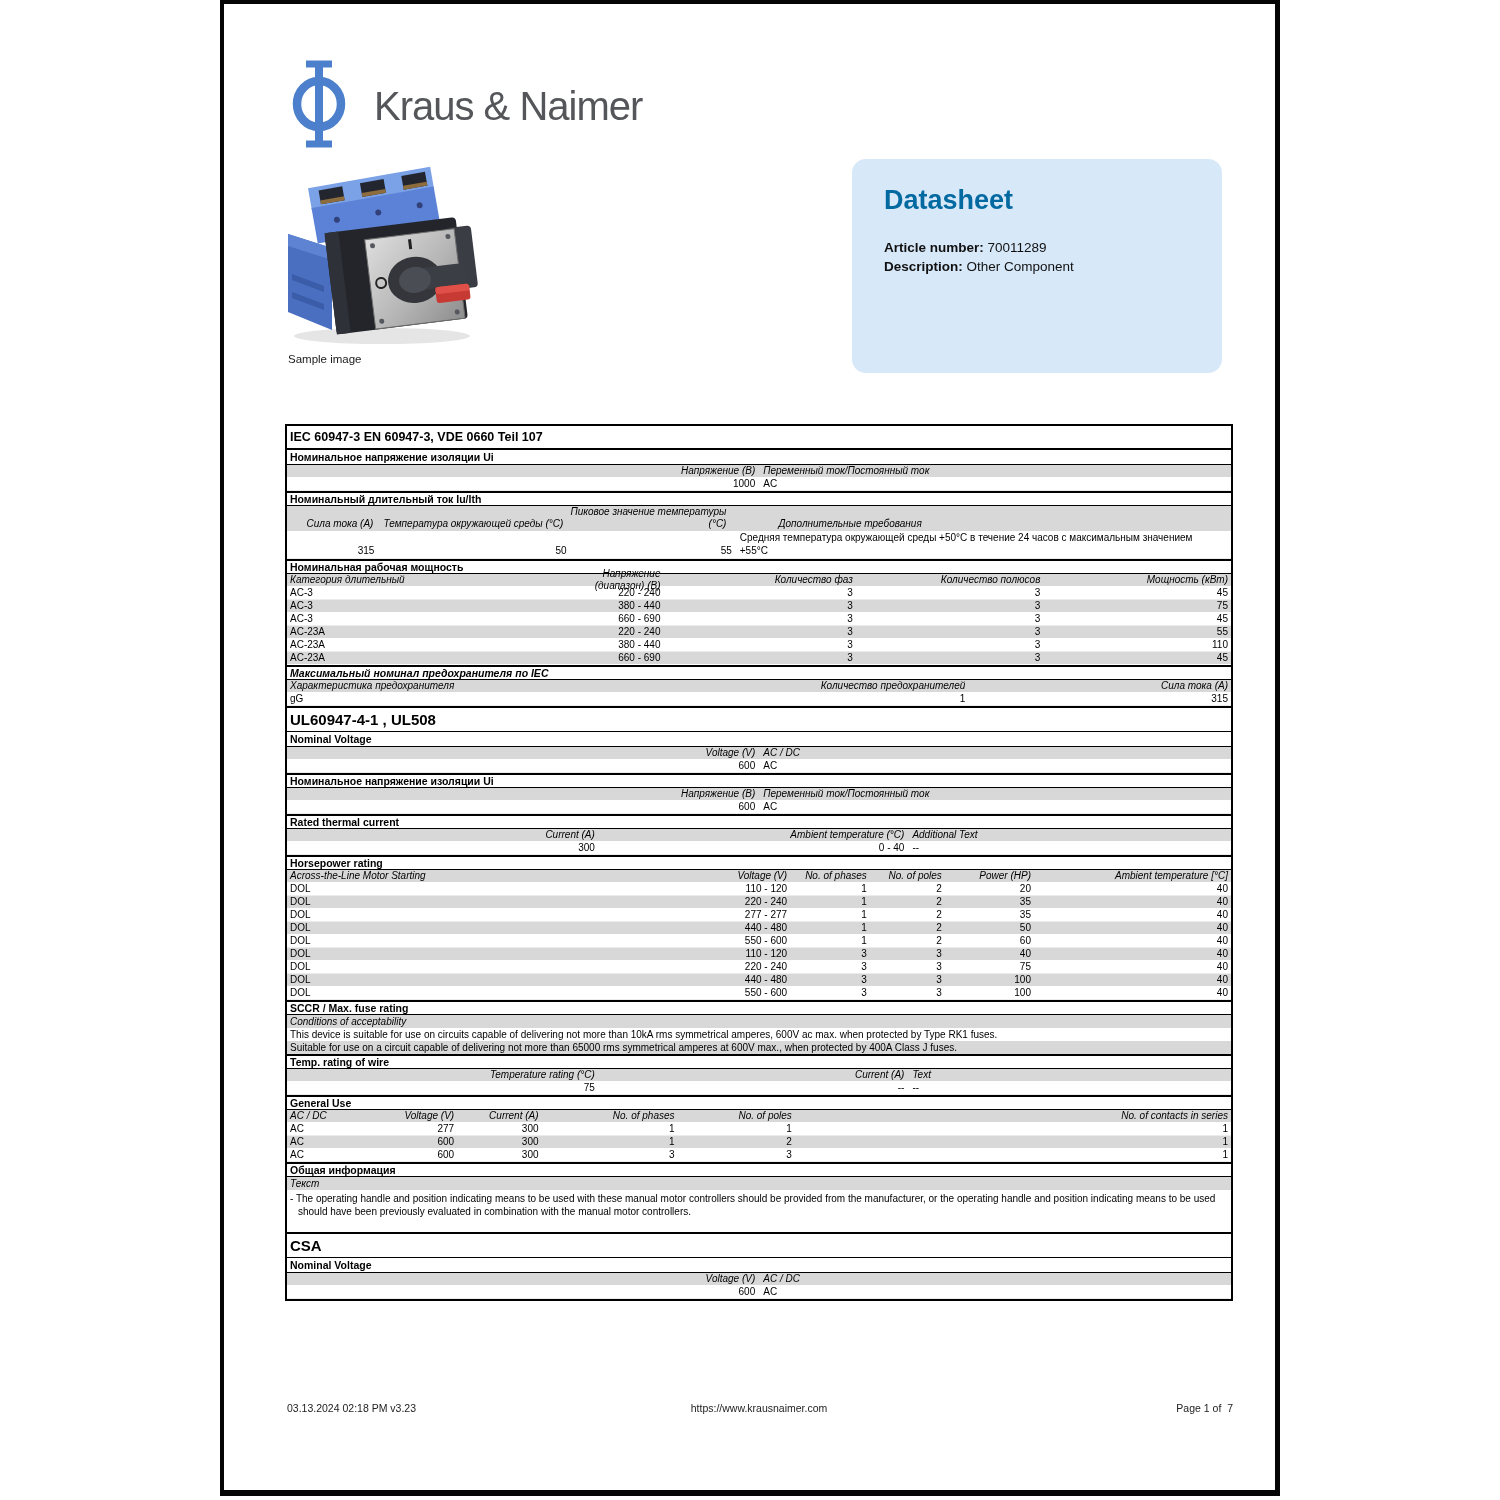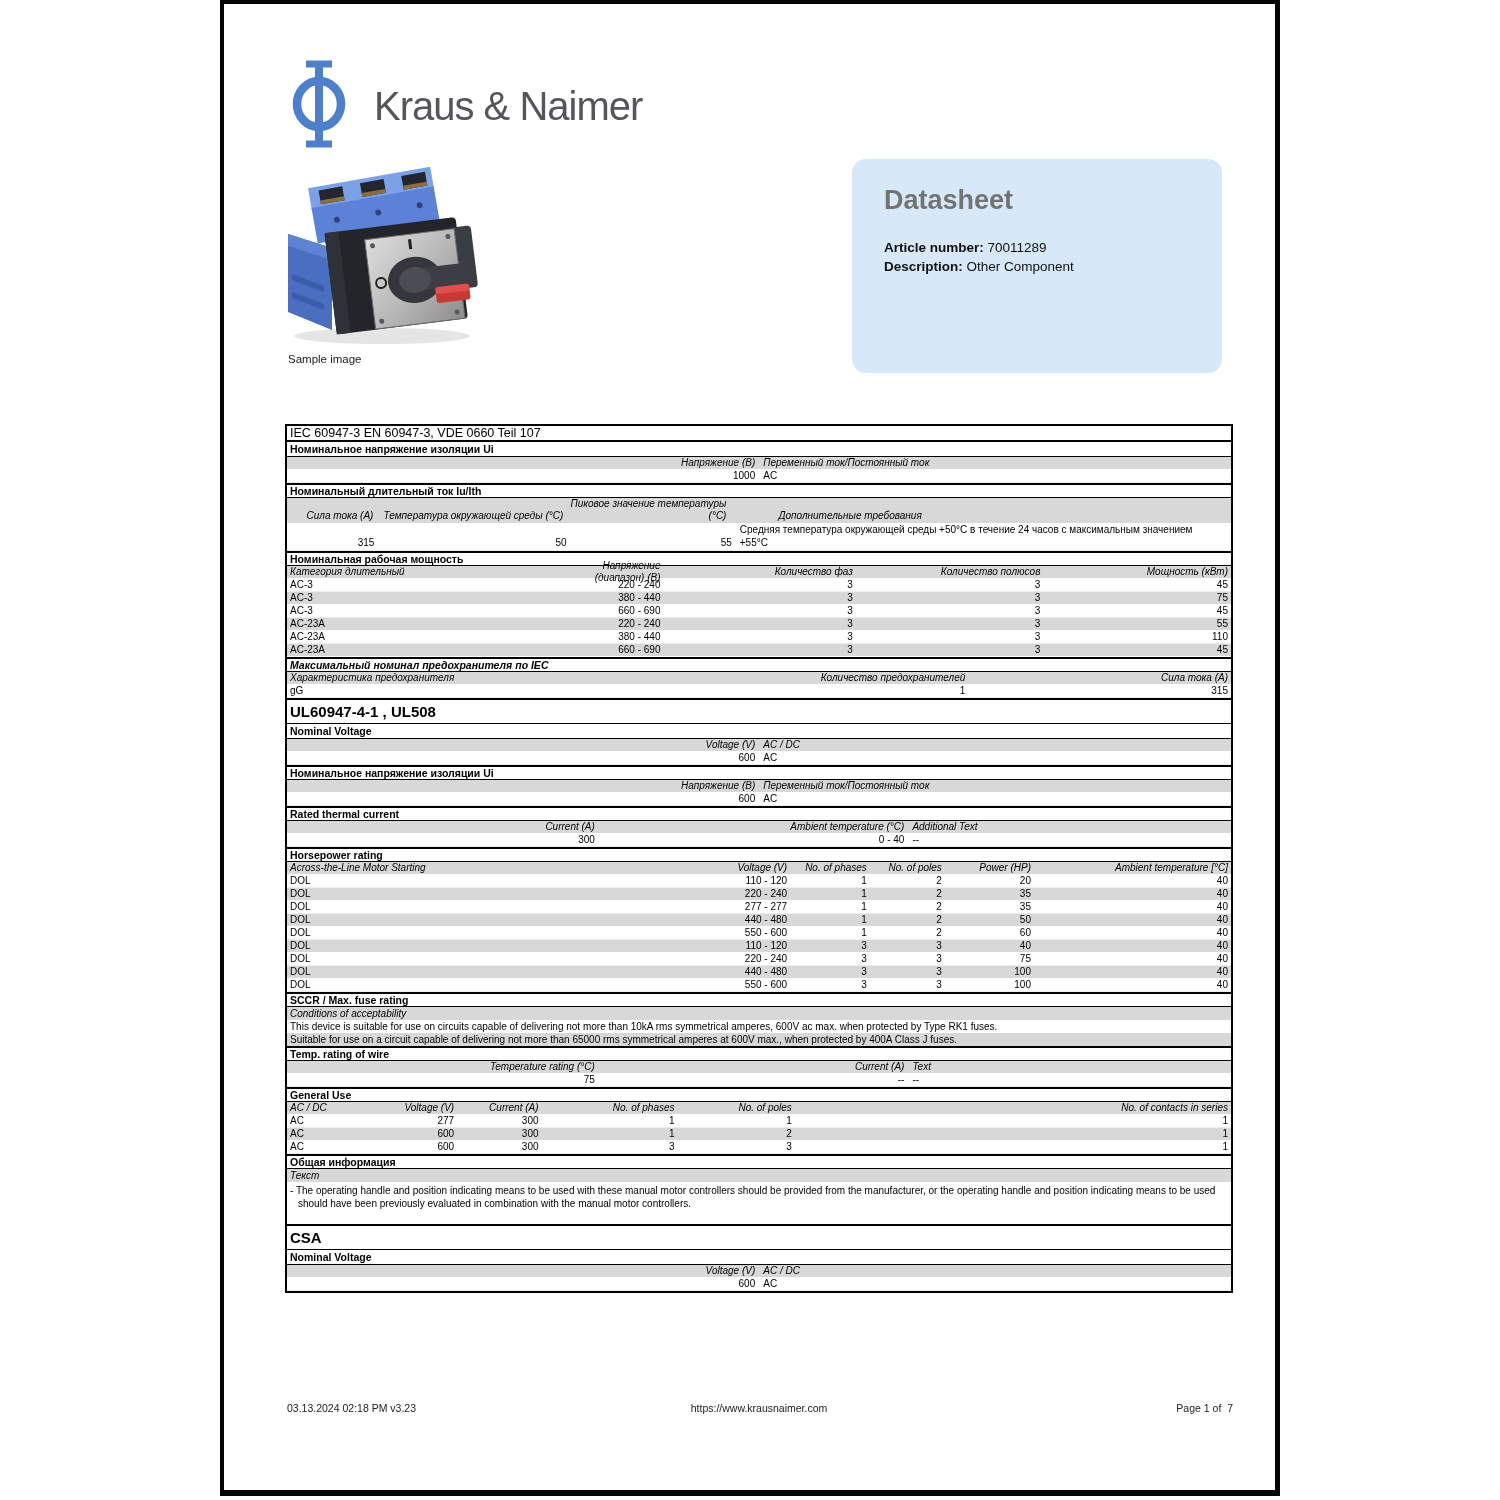--- a/index.html
+++ b/index.html
@@ -8,30 +8,30 @@
         border:solid #050505;border-width:4px 5px 6px 4px;box-sizing:border-box;}
   
   .logo{position:absolute;left:62px;top:56px;display:flex;align-items:center;}
   .logo svg{display:block;}
   .brand-text{position:absolute;left:150px;top:80px;font-size:40px;letter-spacing:-1px;color:#54565a;white-space:pre;}
   
   .product{position:absolute;left:58px;top:158px;width:202px;height:190px;}
   .caption{position:absolute;left:64px;top:349px;font-size:11.5px;color:#1a1a1a;}
   
   .infobox{position:absolute;left:628px;top:155px;width:370px;height:214px;background:#d7e8f9;border-radius:14px;box-sizing:border-box;padding:26px 32px;}
-  .ib-title{font-size:27px;font-weight:bold;color:#737373;margin-bottom:22px;}
+  .ib-title{font-size:27px;font-weight:bold;color:#0369a1;margin-bottom:22px;}
   .ib-line{font-size:13.5px;color:#111;line-height:19px;white-space:pre;}
   
   #dtable{position:absolute;left:61px;top:420px;width:948px;border:2px solid #000;background:#fff;box-sizing:border-box;}
   .trow{display:flex;box-sizing:border-box;padding:0 3px;font-size:10px;color:#000;align-items:center;line-height:12px;}
   .trow .c{white-space:pre-line;}
   .c.r{text-align:right;}
   .c.l{padding-left:8px;}
   .c.lw{padding-left:8px;white-space:normal;line-height:12.5px;}
-  .title{height:16px;font-weight:normal;font-size:12.5px;border-bottom:2px solid #000;}
+  .title{height:24px;font-weight:bold;font-size:12.5px;border-bottom:2px solid #000;}
   .sec{height:15px;font-weight:bold;font-size:10.5px;border-top:2px solid #000;border-bottom:1px solid #000;}
   .sec.nt{border-top:none;}
   .big{height:26px;font-weight:bold;font-size:15px;border-top:2px solid #000;border-bottom:1px solid #000;}
   .hdr{height:13px;background:#d8d8d8;font-style:italic;border-bottom:1px solid #fff;}
   .hdr.tall{height:26px;align-items:flex-end;padding-bottom:1px;}
   .data{height:13px;border-bottom:1px solid #ececec;}
   .data.shade{background:#d8d8d8;border-bottom-color:#fff;}
   .data.tall{height:27px;align-items:flex-end;padding-bottom:1px;}
   .txt{height:13px;}
   .txt.shade{background:#d8d8d8;}

